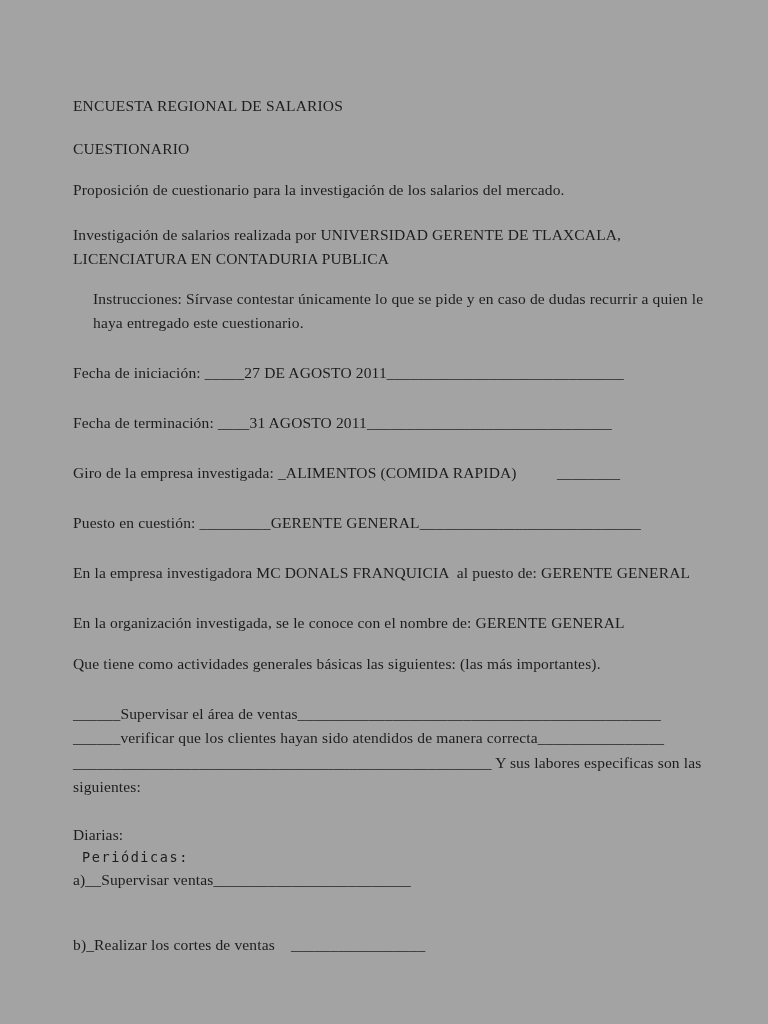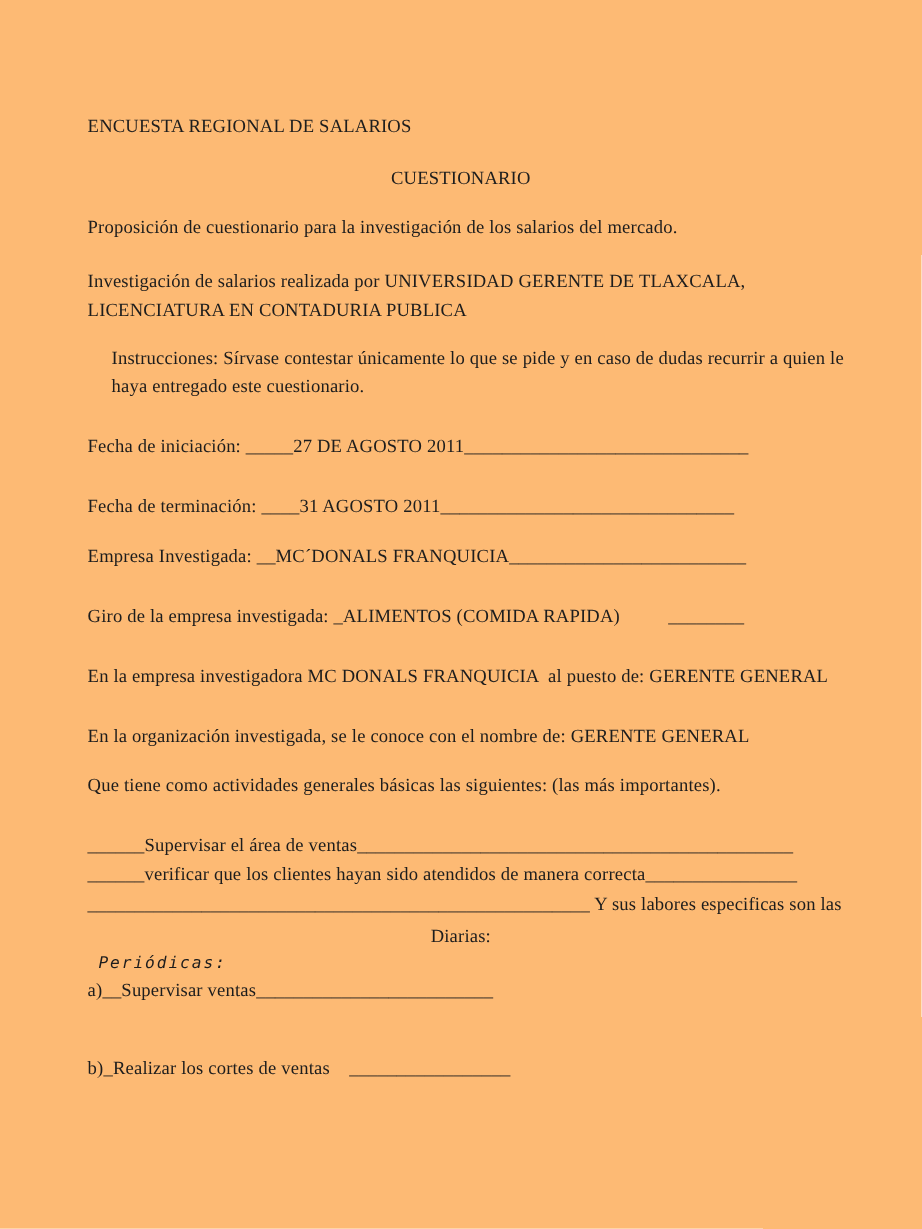--- a/index.html
+++ b/index.html
@@ -1,42 +1,41 @@
 <!DOCTYPE html>
 <html><head>
 <meta charset="utf-8">
 <style>
   html, body { margin: 0; padding: 0; background: #ffffff; }
   .page {
     position: relative;
     width: 768px;
     height: 1024px;
-    background: #fdba74;
+    background: #a3a3a3;
     color: #1d1d1d;
     font-family: "Liberation Serif", serif;
     font-size: 15.5px;
     overflow: hidden;
   }
   .doc { padding: 94px 73px 0 73px; }
   .line {
     white-space: pre;
     line-height: 24px;
     letter-spacing: 0.15px;
   }
-  .center { text-align: center; }
+  .center { text-align: left; }
   .mono {
     font-family: "DejaVu Sans Mono", "Liberation Mono", monospace;
     font-size: 13.5px;
     letter-spacing: 1.6px;
     line-height: 21px;
     padding-left: 9px;
-    font-style: italic;
   }
   .mt1  { margin-top: 1px; }
-  .mt15 { margin-top: 3px; text-align: center; }
+  .mt15 { margin-top: 24px; }
   .mt16 { margin-top: 16px; margin-left: 20px; }
   .mt17 { margin-top: 17px; }
   .mt18 { margin-top: 26px; }
   .mt19 { margin-top: 19px; }
   .mt20 { }
   .mt21 { margin-top: 21px; }
   .mt41 { margin-top: 41px; }
 </style>
 </head>
 <body>
@@ -57,36 +56,37 @@
 
     <div class="mt16">
       <div class="line">Instrucciones: Sírvase contestar únicamente lo que se pide y en caso de dudas recurrir a quien le</div>
       <div class="line">haya entregado este cuestionario.</div>
     </div>
 
     <div class="line mt18">Fecha de iniciación: _____27 DE AGOSTO 2011______________________________</div>
 
     <div class="line mt18">Fecha de terminación: ____31 AGOSTO 2011_______________________________</div>
 
-    <div class="line mt17">Empresa Investigada: __MC´DONALS FRANQUICIA_________________________</div>
 
     <div class="line mt18">Giro de la empresa investigada: _ALIMENTOS (COMIDA RAPIDA)          ________</div>
 
+    <div class="line mt18">Puesto en cuestión: _________GERENTE GENERAL____________________________</div>
 
 
     <div class="line mt18">En la empresa investigadora MC DONALS FRANQUICIA  al puesto de: GERENTE GENERAL</div>
 
     <div class="line mt18">En la organización investigada, se le conoce con el nombre de: GERENTE GENERAL</div>
 
     <div class="line mt17">Que tiene como actividades generales básicas las siguientes: (las más importantes).</div>
 
     <div class="mt18">
       <div class="line">______Supervisar el área de ventas______________________________________________</div>
       <div class="line">______verificar que los clientes hayan sido atendidos de manera correcta________________</div>
       <div class="line mt1">_____________________________________________________ Y sus labores especificas son las</div>
+      <div class="line">siguientes:</div>
     </div>
 
     <div class="line mt15">Diarias:</div>
 
     <div class="line mono">Periódicas:</div>
 
     <div class="line mt20">a)__Supervisar ventas_________________________</div>
 
     <div class="line mt41">b)_Realizar los cortes de ventas    _________________</div>
 

